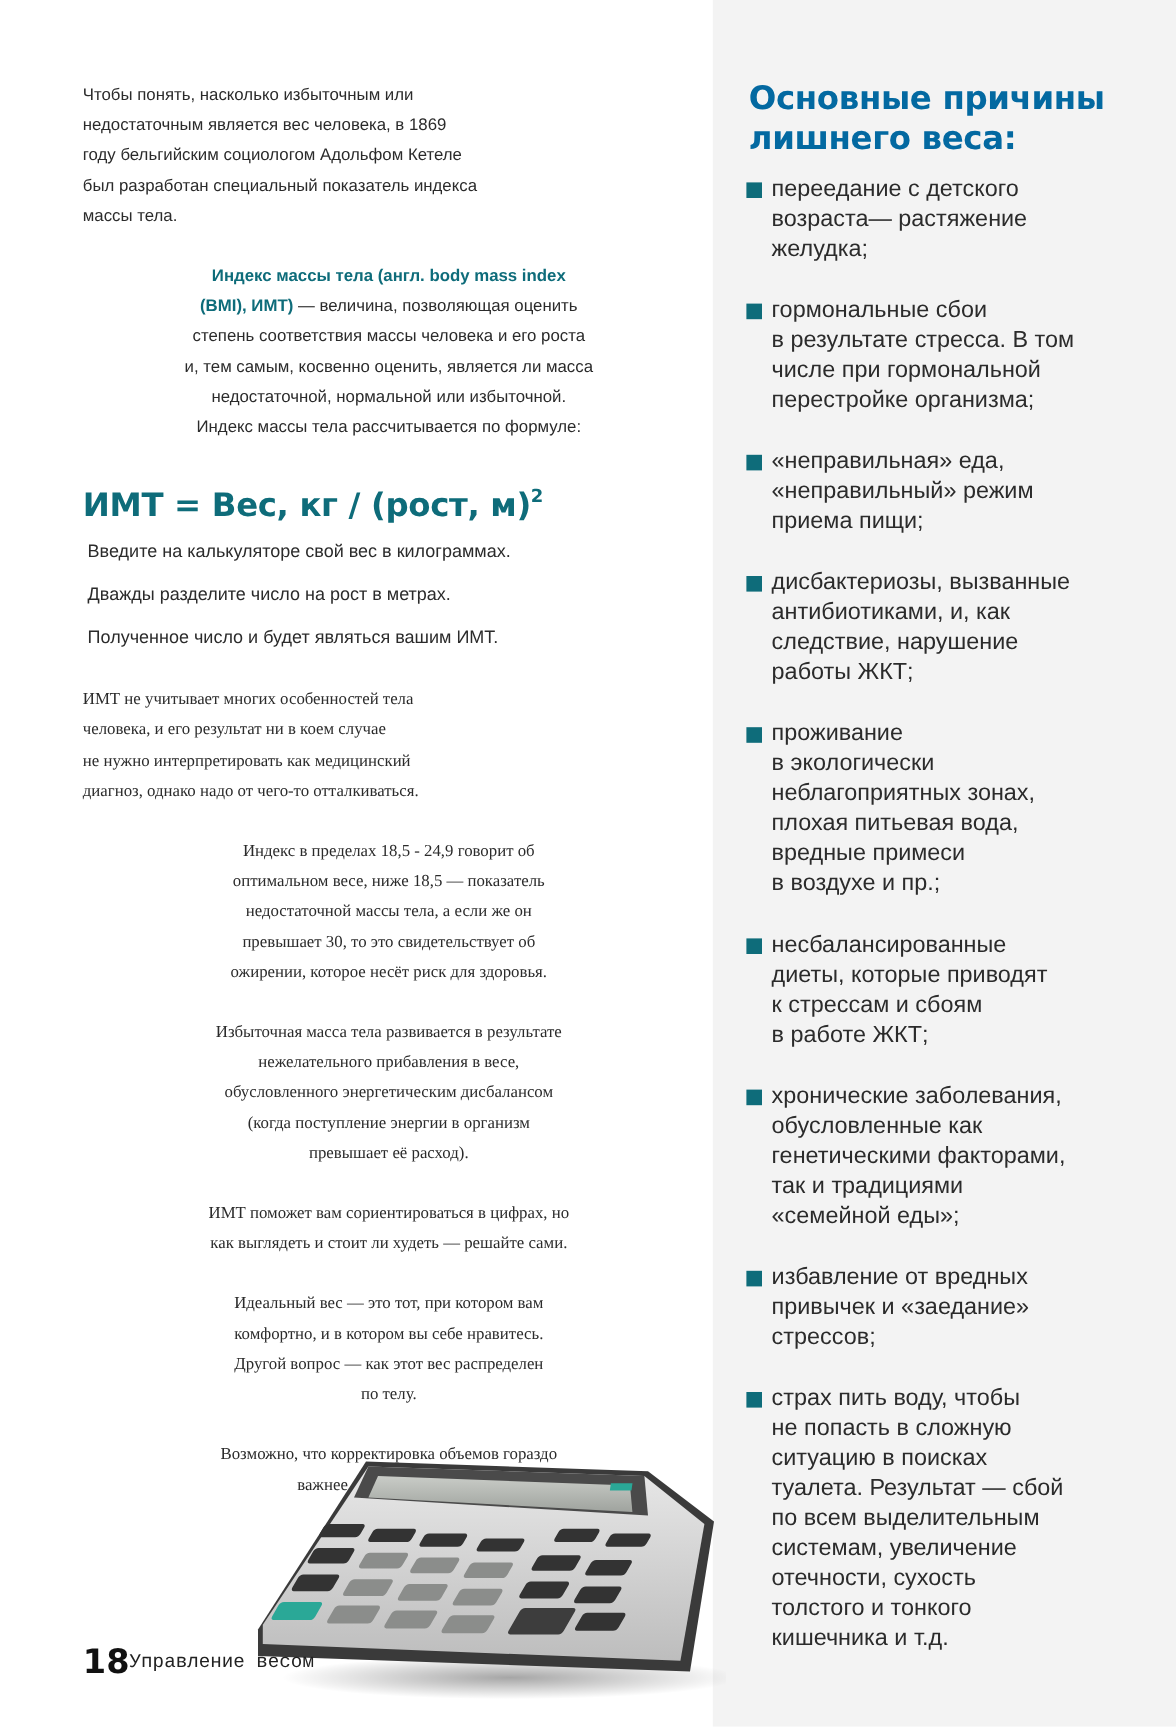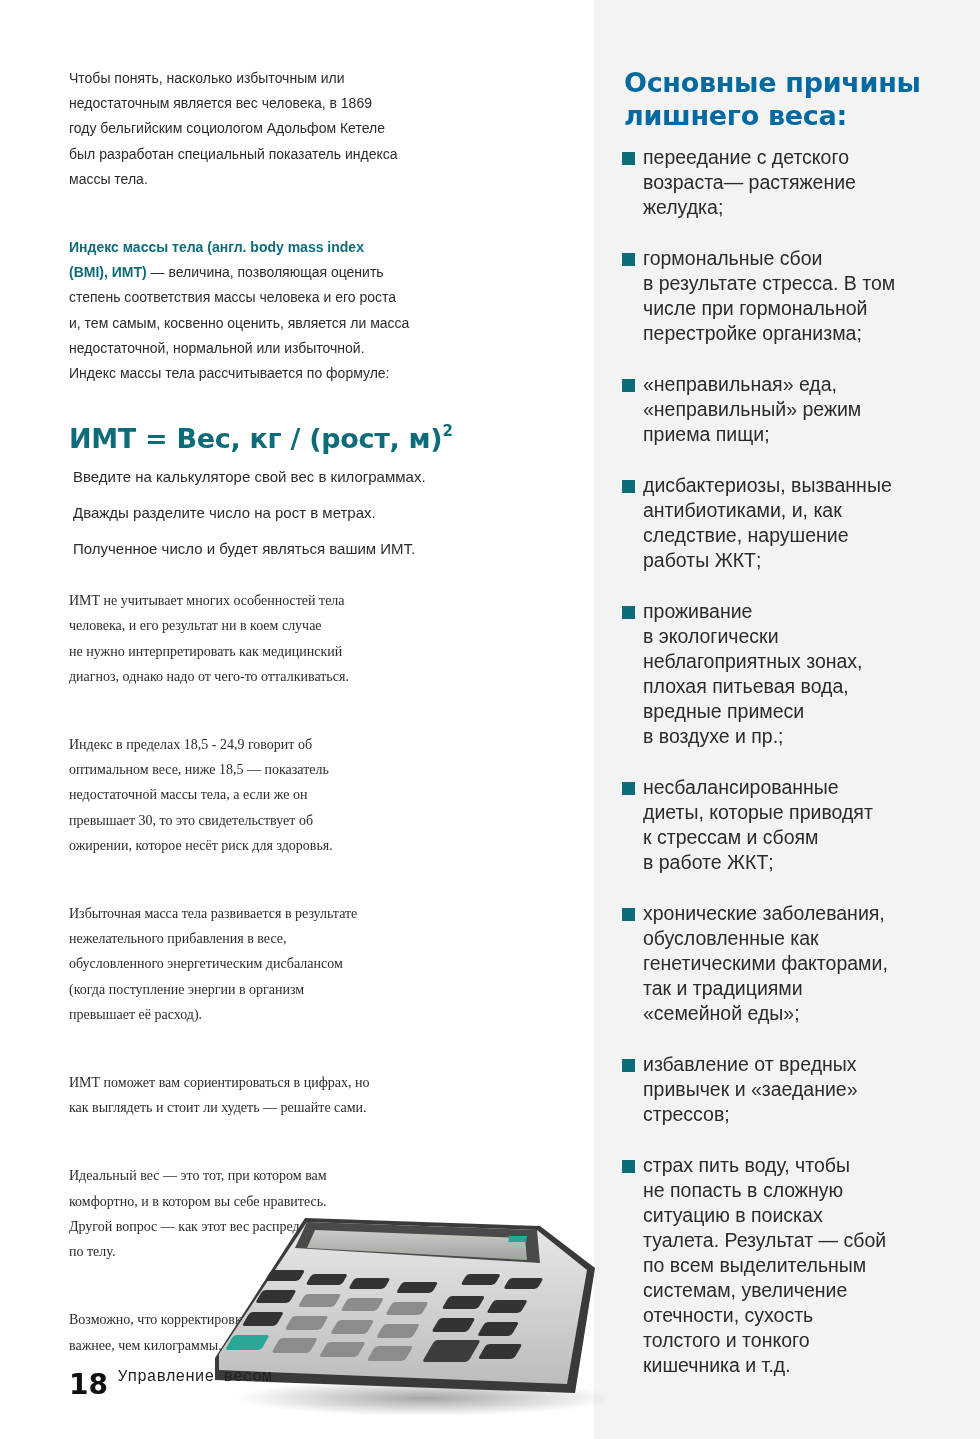--- a/index.html
+++ b/index.html
@@ -33,35 +33,35 @@
       position: absolute; left: 0; top: 7px; width: 13px; height: 13px;
       background: #0e6c7a;
     }
 
     
     .left { position: absolute; left: 69px; top: 66px; width: 510px; }
     .para {
       font-size: 14px; line-height: 25.2px; color: #2b2b2b;
       white-space: pre-line;
     }
-    .para + .para { margin-top: 43px; }
+    .para + .para { margin-top: 25px; text-align: center; }
     .hl { color: #0e6c7a; font-weight: bold; }
     .formula {
       font-family: "DejaVu Sans", sans-serif;
       font-weight: bold; font-size: 27px; color: #0e6c7a;
       margin-top: 36px; letter-spacing: -0.3px;
     }
     .formula sup { font-size: 15px; vertical-align: 12px; }
     .steps { margin-top: 14px; list-style: none; padding-left: 4px; }
     .step { font-size: 15px; line-height: 18px; color: #2b2b2b; }
     .step + .step { margin-top: 18px; }
     .after-steps { margin-top: 30px; font-family: Liberation Serif, serif; }
 
     
-    .footer { position: absolute; left: 69px; top: 1368px; display: flex; align-items: flex-start; gap: 10px; }
+    .footer { position: absolute; left: 69px; top: 1368px; display: flex; align-items: center; }
     .page-num { font-family: "DejaVu Sans", sans-serif; font-weight: bold; font-size: 28px; color: #111; }
     .section-name { font-size: 16px; color: #222; font-family: Liberation Mono, monospace; }
 
     
     .calc { position: absolute; left: 195px; top: 1208px; width: 410px; height: 210px; }
   </style>
 </head>
 <body>
 
 <div class="page">

